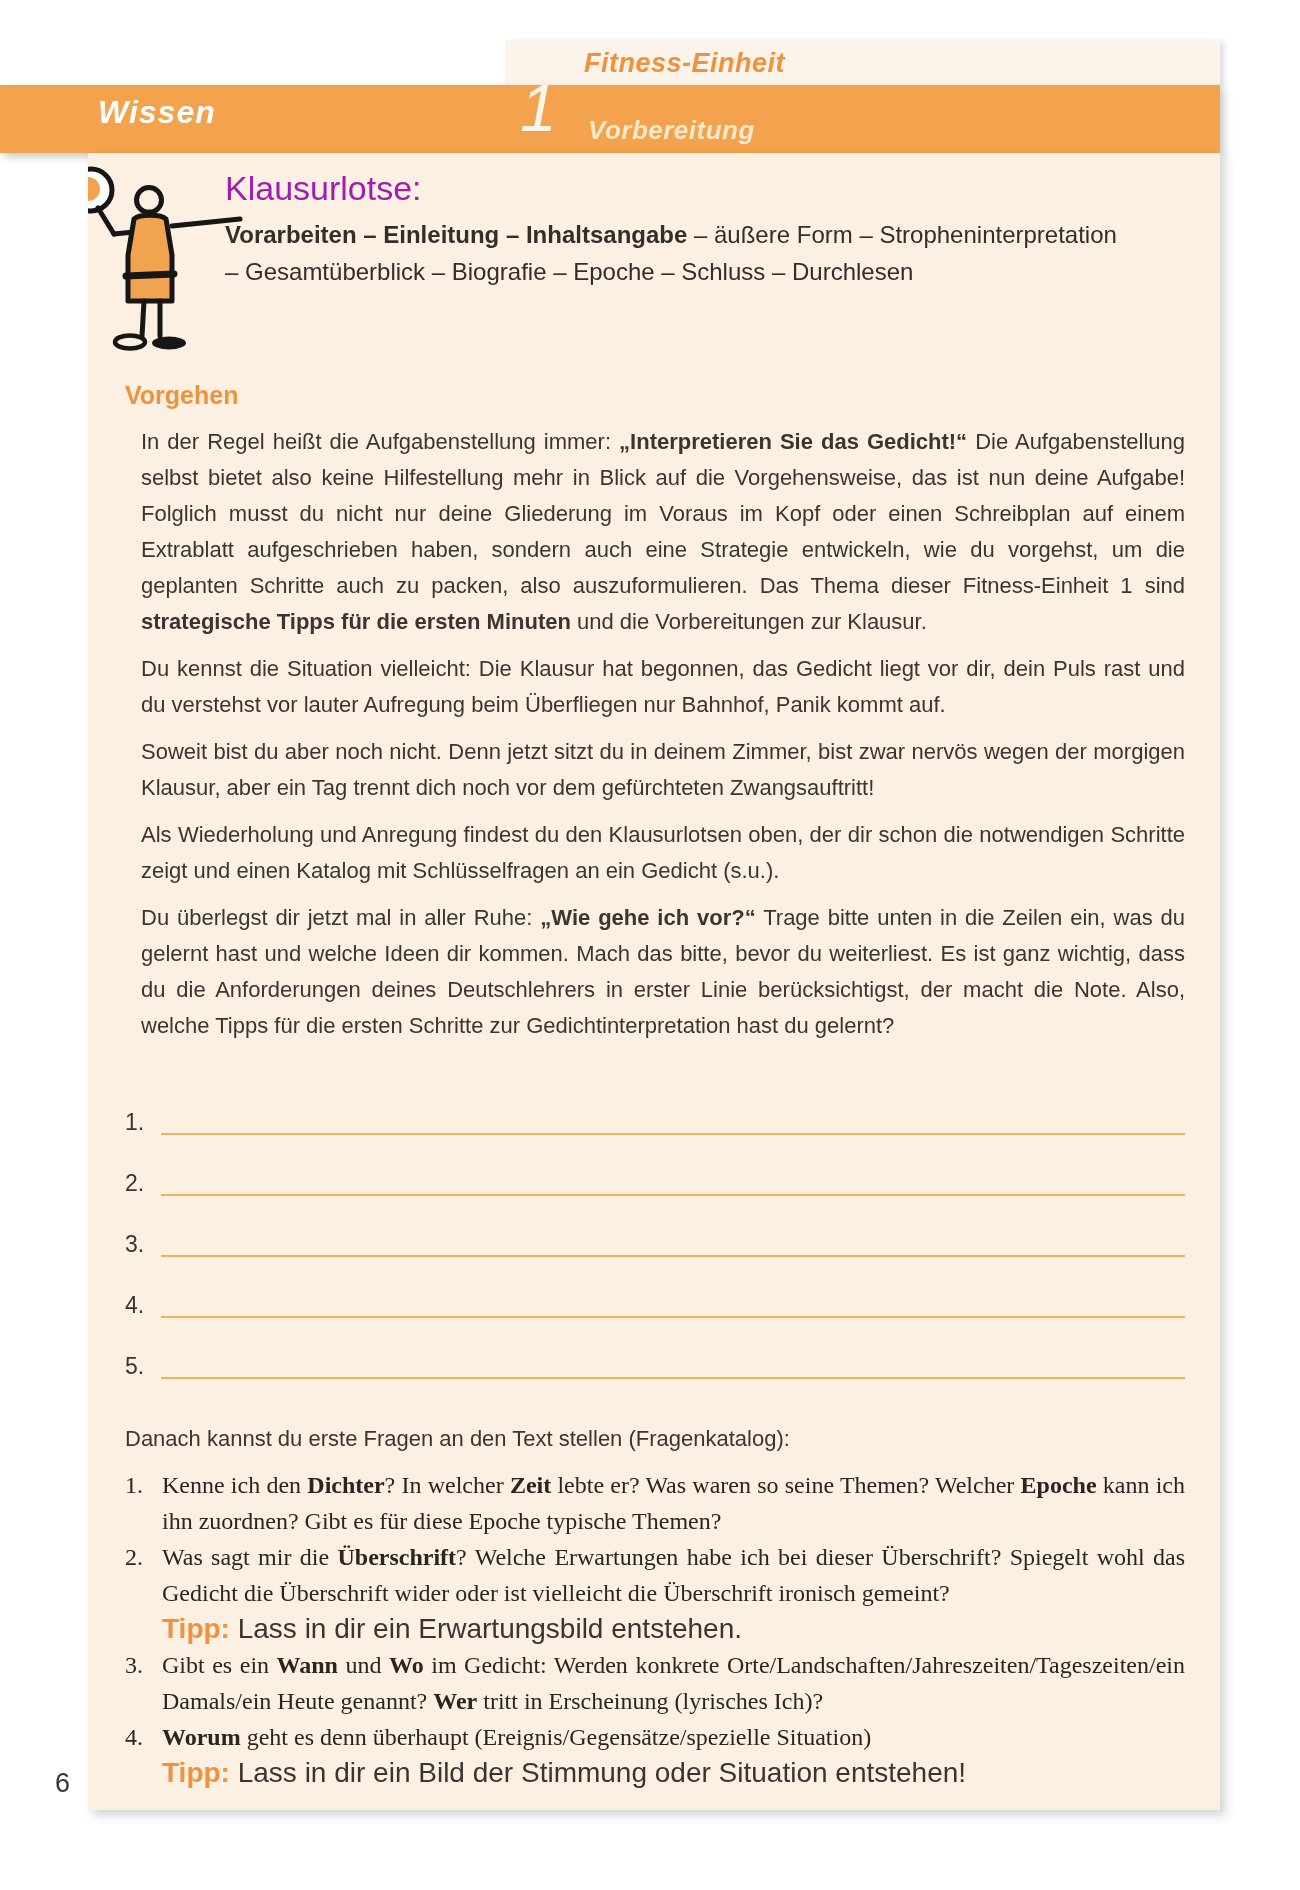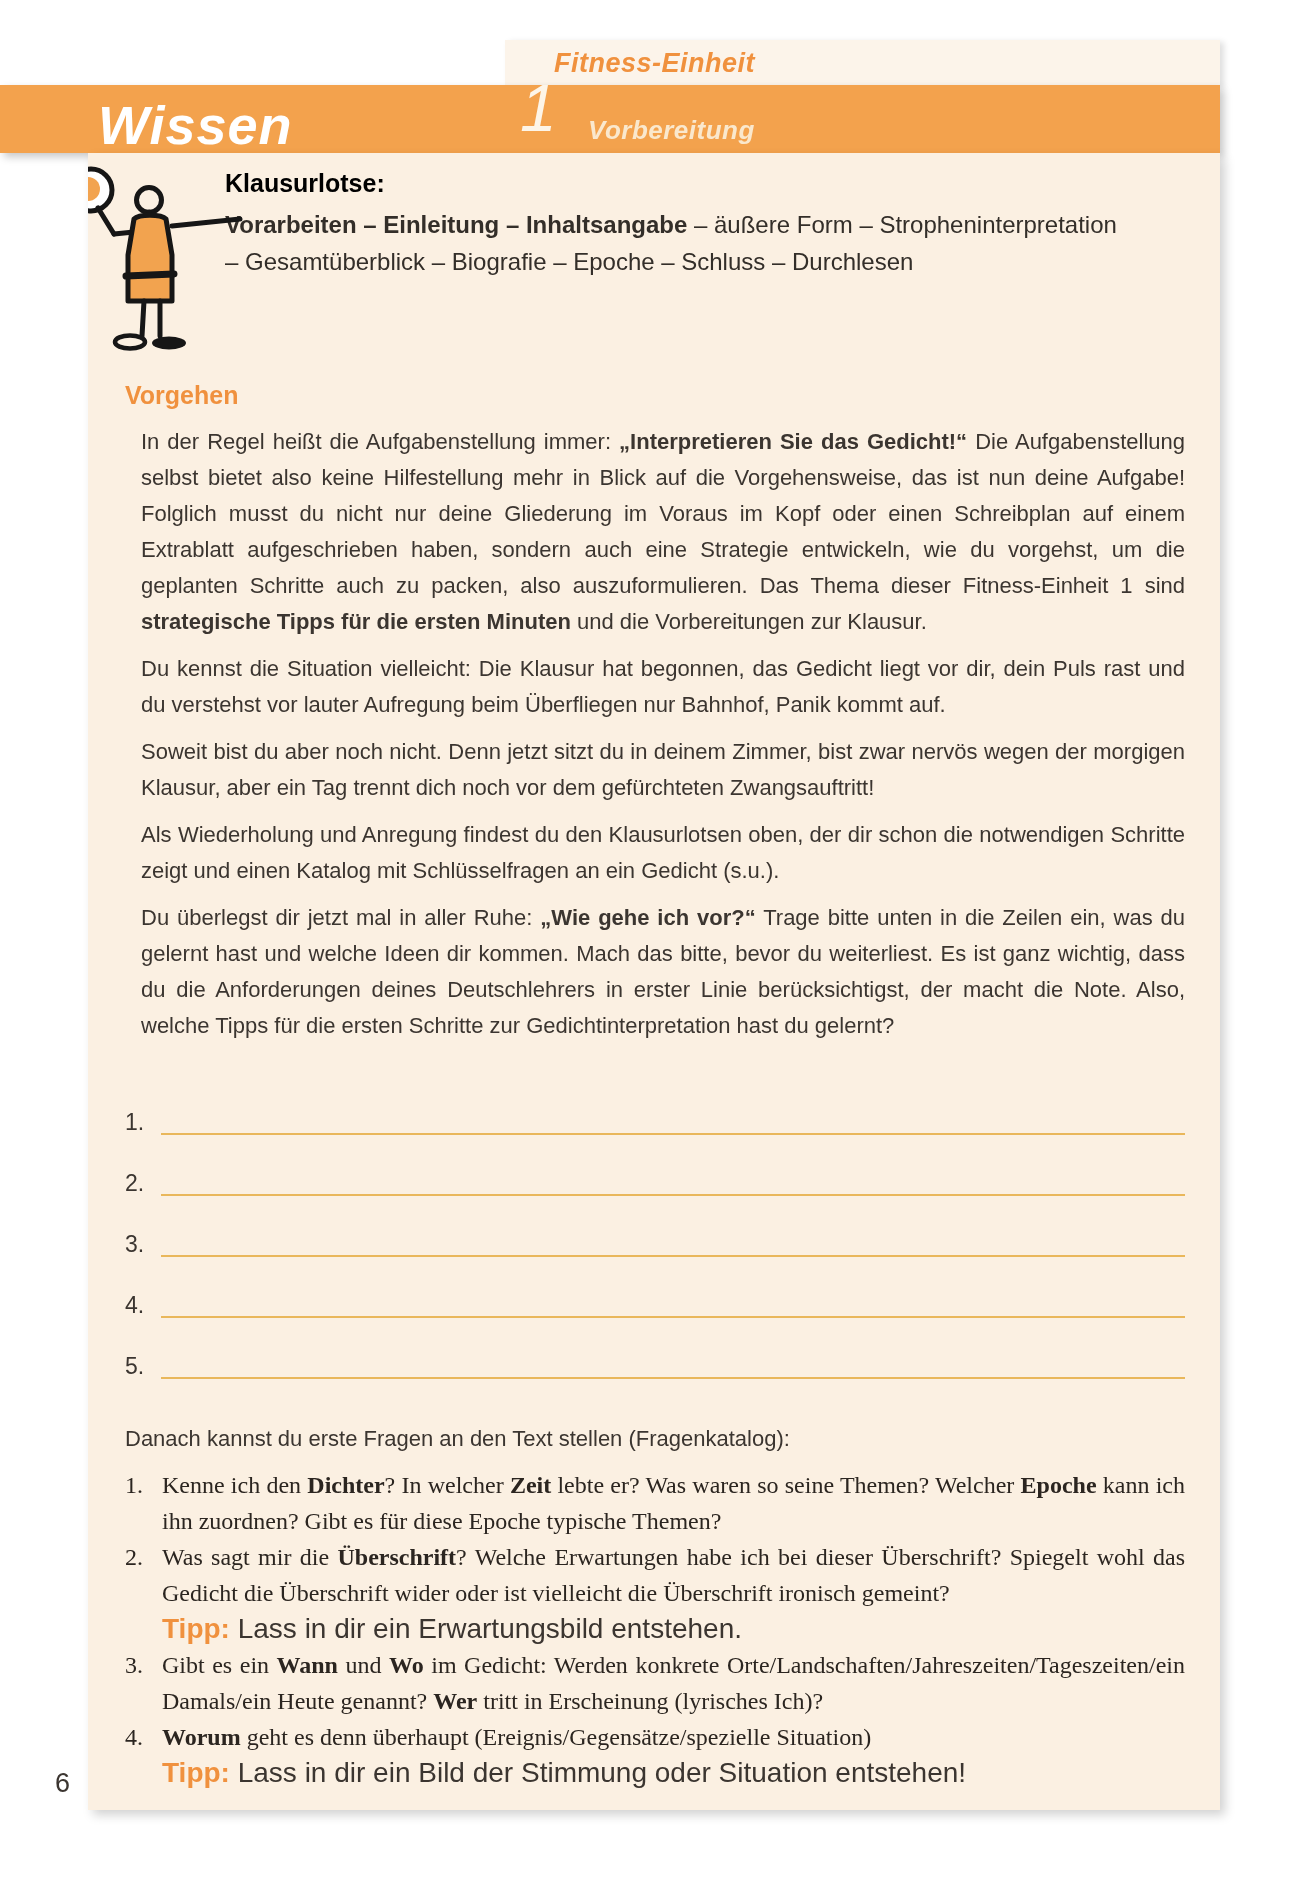--- a/index.html
+++ b/index.html
@@ -7,48 +7,48 @@
     position:relative;width:1300px;height:1890px;background:#ffffff;overflow:hidden;
     font-family:"Liberation Sans",sans-serif;color:#3B3530;
   }
   
   .tab-strip{
     position:absolute;left:505px;top:40px;width:715px;height:46px;
     background:#FCF4EA;box-shadow:4px 2px 6px rgba(0,0,0,0.13);
     display:flex;align-items:center;
   }
   .tab-strip .tab-label{
-    padding-left:49px;font-size:27px;font-weight:700;font-style:italic;
+    padding-left:79px;font-size:27px;font-weight:700;font-style:italic;
     color:#F0913E;letter-spacing:0.5px;
   }
   .band{
     position:absolute;left:0;top:85px;width:1220px;height:68px;
     background:#F3A24D;box-shadow:4px 4px 8px rgba(0,0,0,0.22);
   }
   .band .wissen{
-    position:absolute;left:98px;top:9px;font-size:54px;font-weight:700;font-style:italic;
+    position:absolute;left:98px;top:9px;font-size:32px;font-weight:700;font-style:italic;
     color:#ffffff;letter-spacing:1px;
   }
   .band .unit-num{
     position:absolute;left:520px;top:-10px;font-size:66px;font-style:italic;
     color:#FDF5E8;line-height:1;font-weight:400;
   }
   .band .unit-sub{
     position:absolute;left:588px;top:30px;font-size:26px;font-weight:700;font-style:italic;
     color:#FAE8CD;letter-spacing:0.5px;
   }
   
   .panel{
     position:absolute;left:88px;top:153px;width:1132px;height:1657px;
     background:#FBF0E2;box-shadow:5px 5px 10px rgba(0,0,0,0.18);
     box-sizing:border-box;padding:0 35px 0 37px;overflow:hidden;
   }
   .klausurlotse{position:relative;padding:16px 0 0 100px;min-height:188px;box-sizing:border-box;}
   .guide-figure{position:absolute;left:-57px;top:6px;width:176px;height:196px;}
-  .kl-label{font-size:25px;font-weight:700;color:#000000;margin-bottom:8px;}
+  .kl-label{font-size:34px;font-weight:400;color:#a21caf;margin-bottom:8px;}
   .kl-line{font-size:24px;line-height:37px;color:#332E29;}
   .vorgehen-title{margin-top:40px;font-size:25px;font-weight:700;color:#F0913E;}
   p.body{font-size:22px;line-height:36px;text-align:justify;margin:11px 0 0 16px;color:#3B3530;}
   p.body.first{margin-top:14px;}
   .b{font-weight:700;}
   .tip{color:#F0913E;font-weight:700;}
   
   .write-lines{margin-top:30px;}
   .wrow{display:flex;align-items:flex-end;height:61px;}
   .wnum{width:36px;flex:none;font-size:23px;line-height:1.1;color:#3B3530;}

